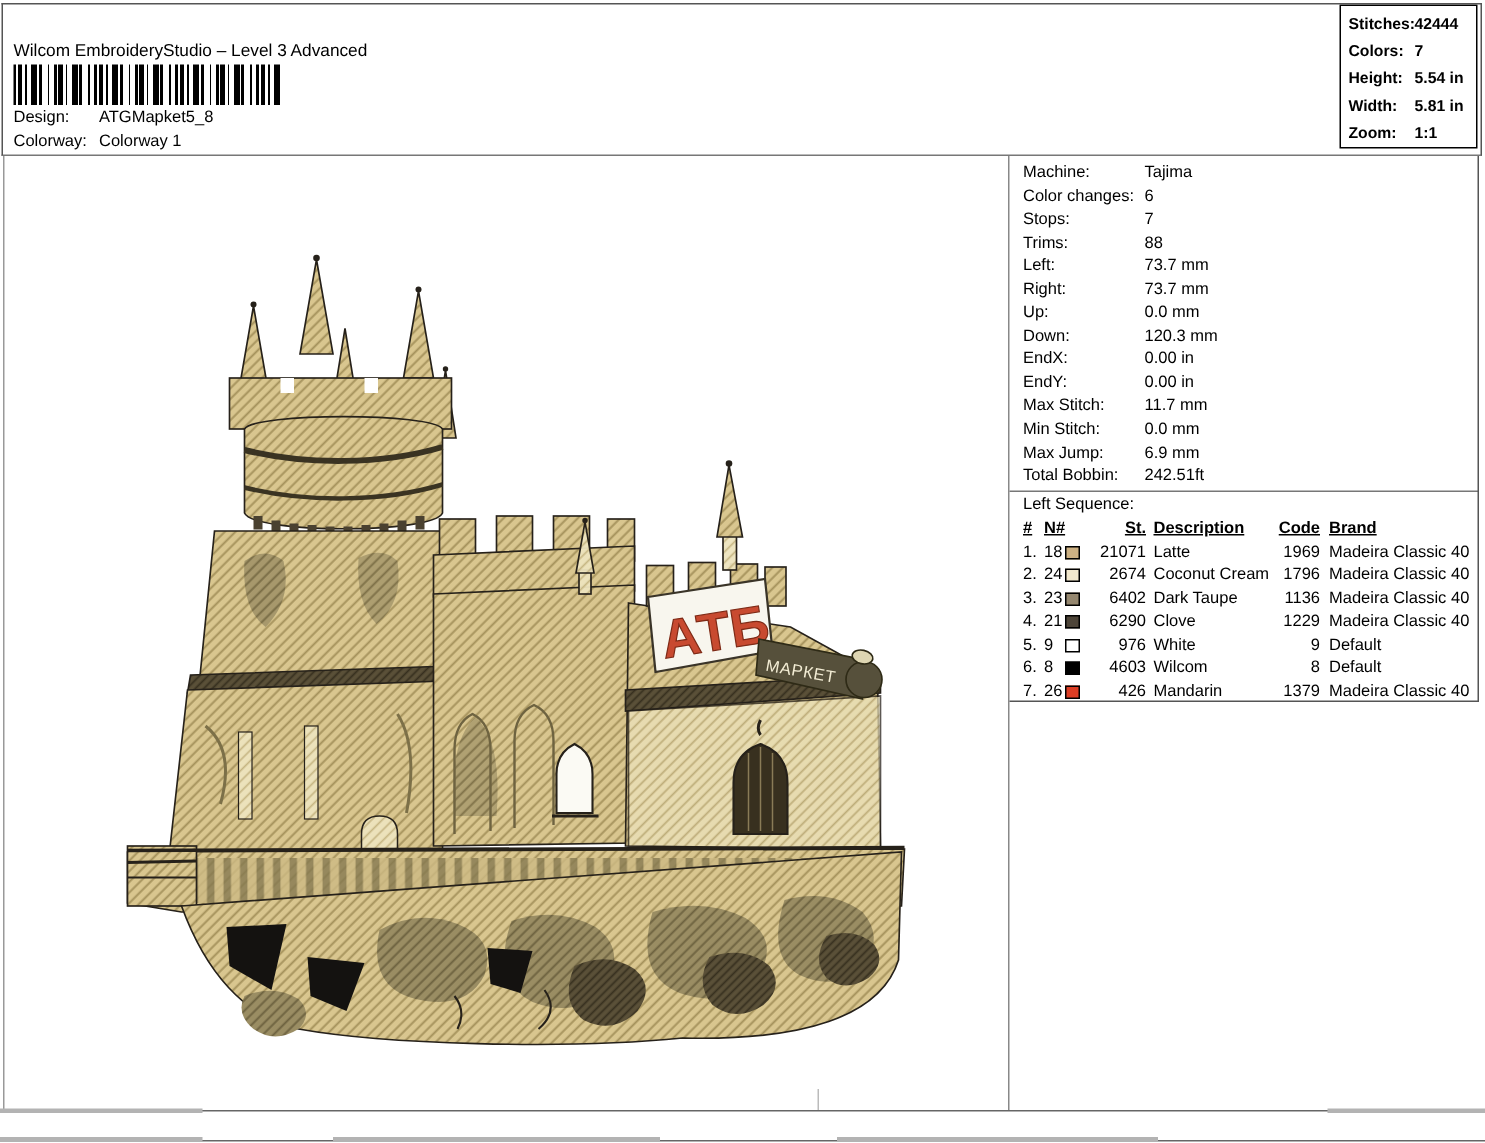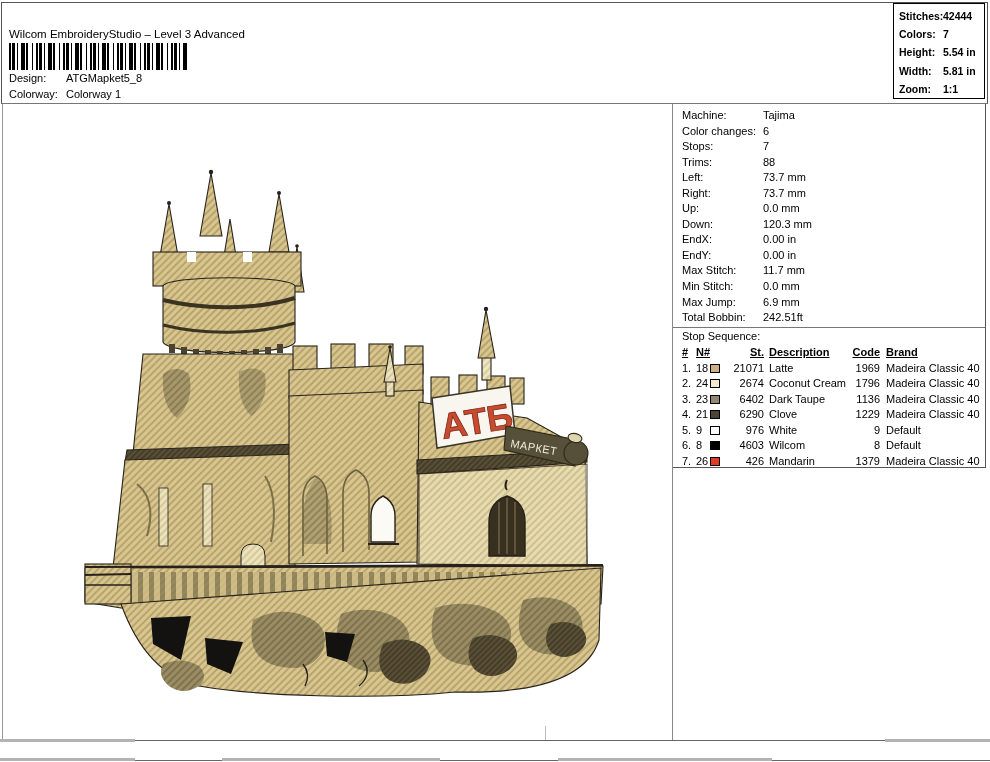--- a/index.html
+++ b/index.html
@@ -254,21 +254,21 @@
       <div class="mi-row"><span class="mi-l">EndY:</span><span class="mi-v">0.00 in</span></div>
       <div class="mi-row"><span class="mi-l">Max Stitch:</span><span class="mi-v">11.7 mm</span></div>
       <div class="mi-row"><span class="mi-l">Min Stitch:</span><span class="mi-v">0.0 mm</span></div>
       <div class="mi-row"><span class="mi-l">Max Jump:</span><span class="mi-v">6.9 mm</span></div>
       <div class="mi-row"><span class="mi-l">Total Bobbin:</span><span class="mi-v">242.51ft</span></div>
     </div>
 
     <div id="panel-div"></div>
     <div id="panel-right"></div>
     <div id="panel-bottom"></div>
-    <div id="stop-title">Stop Sequence:</div>
+    <div id="stop-title">Left Sequence:</div>
 
     <div id="sst">
       <div class="sst-row sst-h">
         <span class="c-num">#</span>
         <span class="c-n">N#</span>
         <span class="c-sw"></span>
         <span class="c-st">St.</span>
         <span class="c-desc">Description</span>
         <span class="c-code">Code</span>
         <span class="c-brand">Brand</span>

